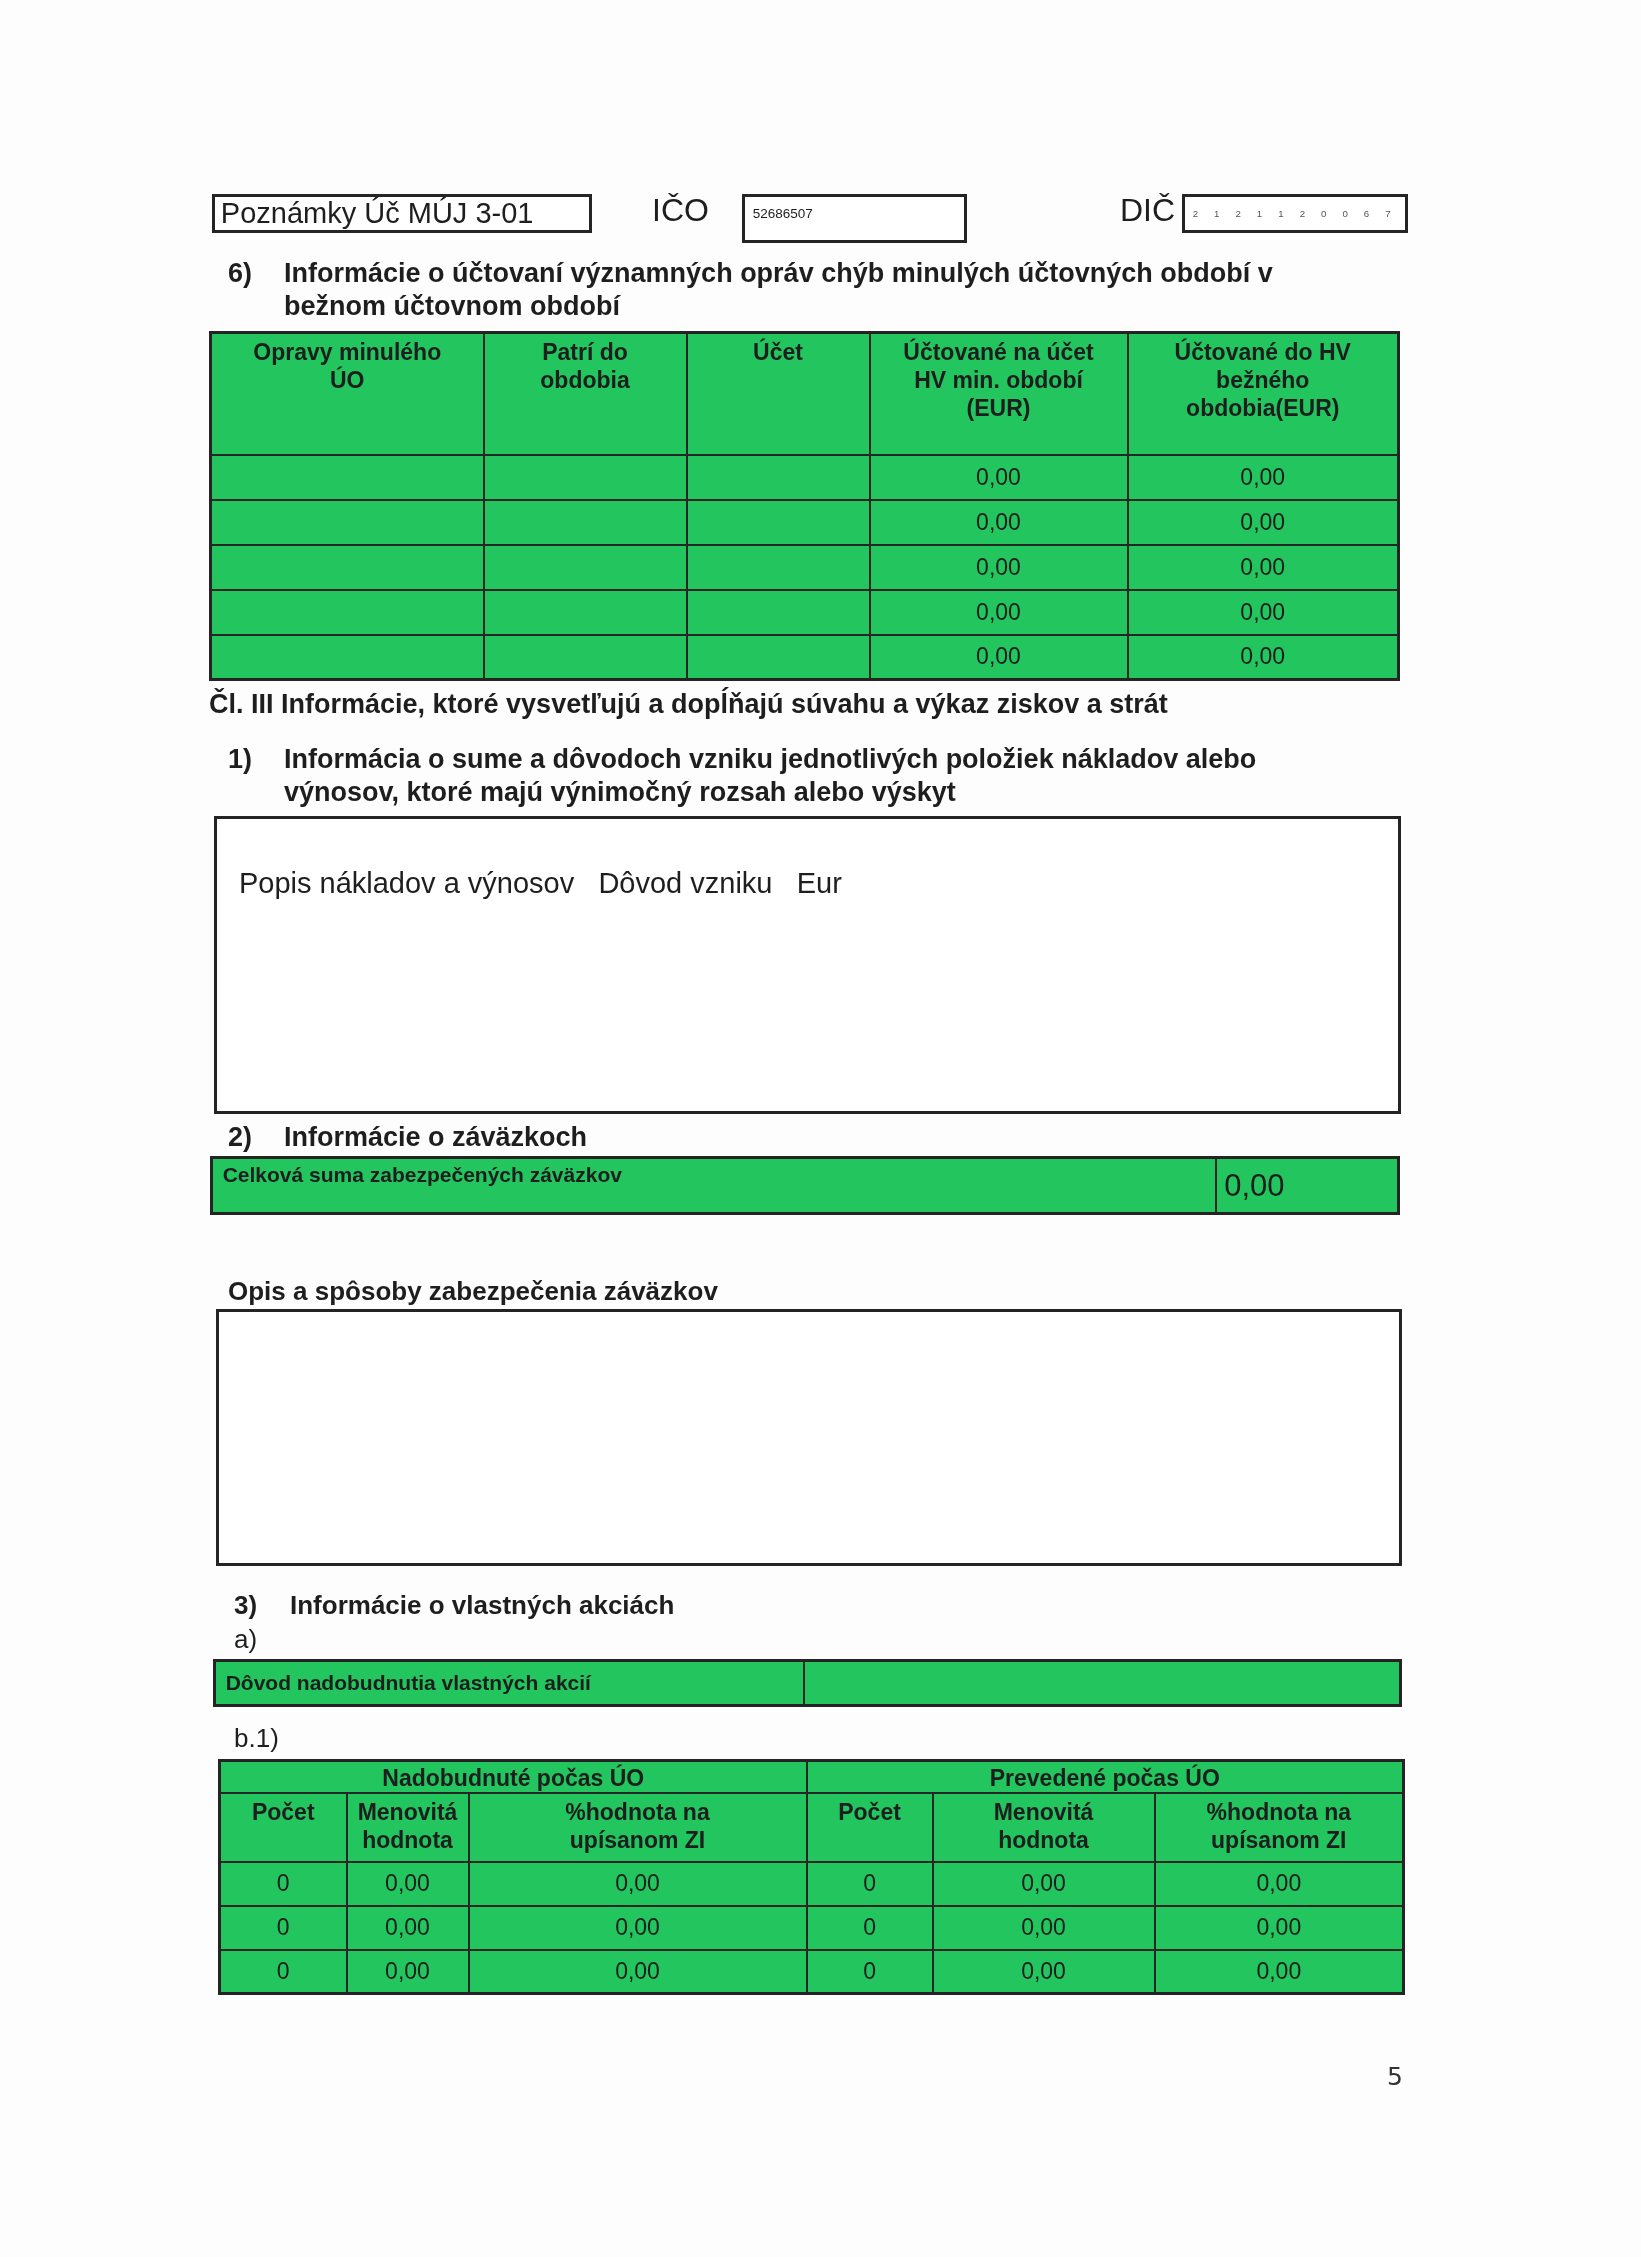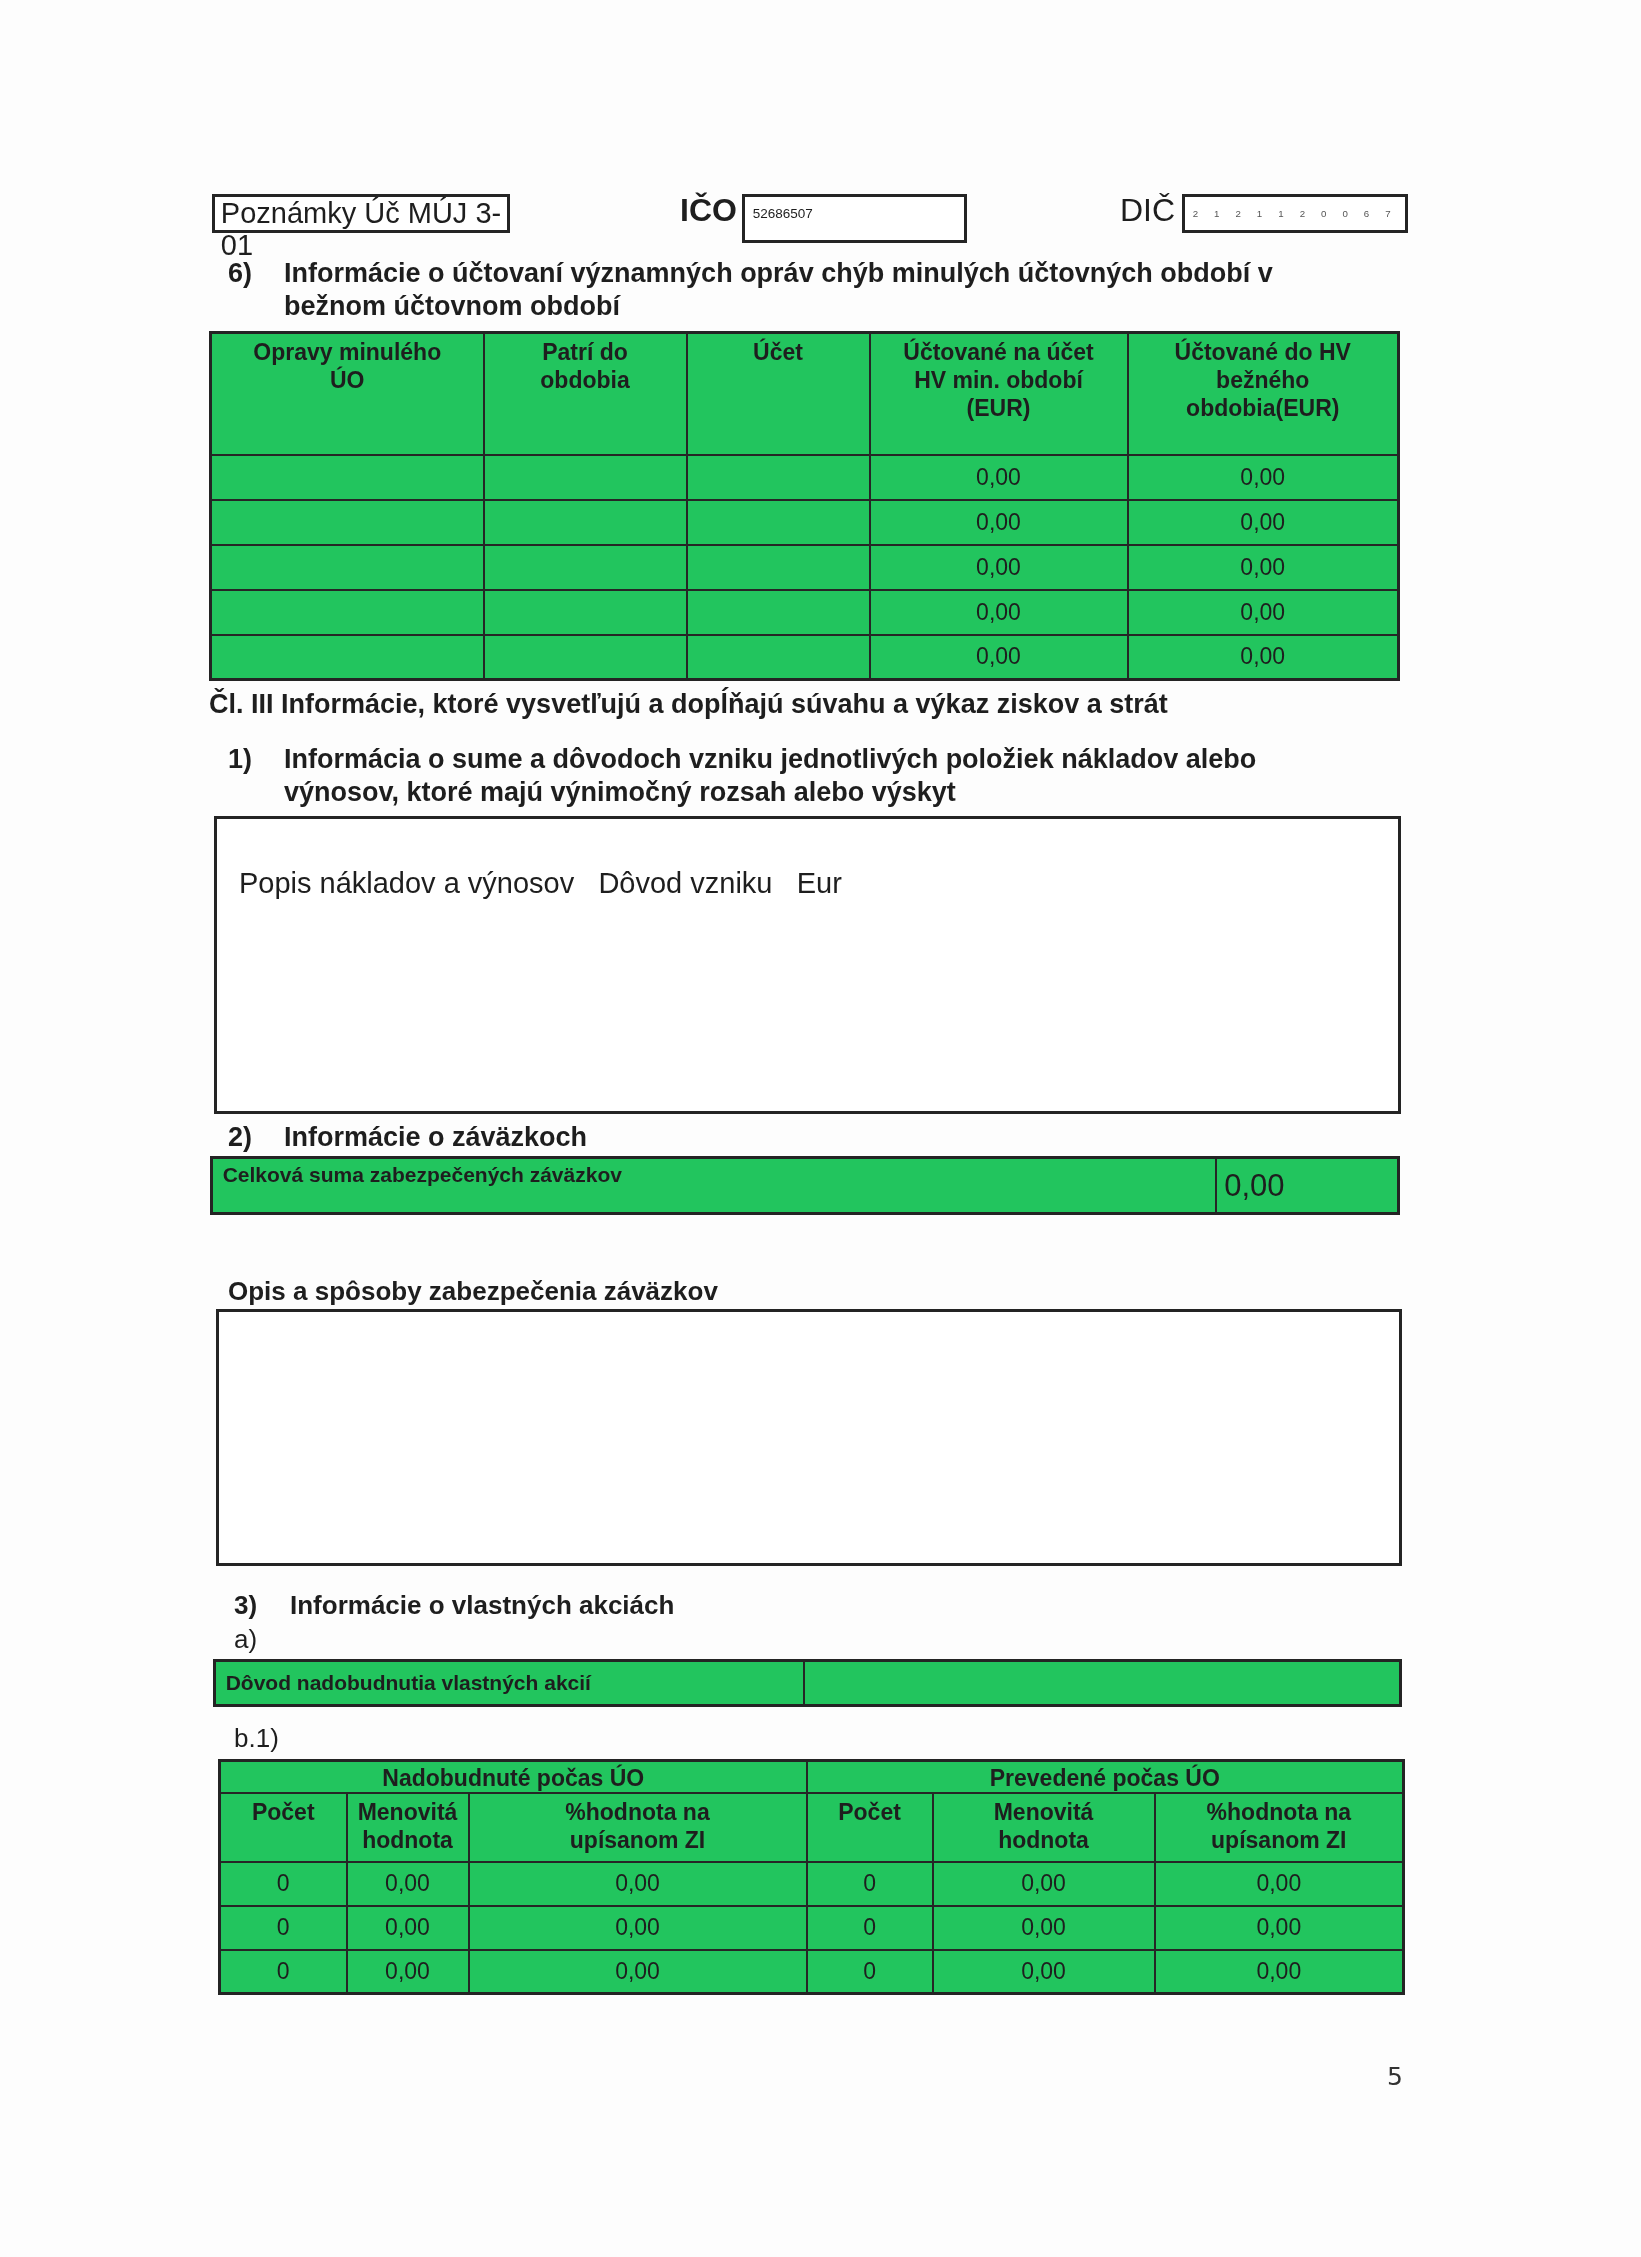--- a/index.html
+++ b/index.html
@@ -4,21 +4,21 @@
 <style>
   html, body { margin: 0; padding: 0; }
   body {
     width: 1641px; height: 2257px; position: relative;
     background: #fdfdfd; color: #1e1e1e;
     font-family: "Liberation Sans", sans-serif;
     overflow: hidden;
   }
   .abs { position: absolute; }
   .box { position: absolute; border: 3.9px solid #242424; box-sizing: border-box; background: #fff; }
-  .hdr-title { left: 212px; top: 194px; width: 298px; height: 39px; font-size: 29px; line-height: 32px; padding-left: 5.8px; }
+  .hdr-title { left: 212px; top: 194px; width: 380px; height: 39px; font-size: 29px; line-height: 32px; padding-left: 5.8px; }
   .hdr-label { font-size: 32px; top: 192px; }
   .ico-box { left: 742px; top: 194px; width: 225px; height: 49px; font-size: 13.5px; line-height: 33px; padding-left: 7.7px; }
   .dic-box { left: 1182px; top: 194px; width: 226px; height: 39px; font-size: 9.7px; line-height: 33px; padding-left: 7.7px; letter-spacing: 0; }
   .dic-digits { display: flex; justify-content: space-between; width: 198px; color: #555; }
 
   .heading { position: absolute; font-weight: bold; font-size: 27px; line-height: 33px; }
   .heading .num { display: inline-block; width: 56px; }
   .heading .cont { display: block; padding-left: 56px; }
 
   table.grid { position: absolute; border-collapse: collapse; background: #22c55e; table-layout: fixed; }
@@ -36,21 +36,21 @@
   .b1 td { font-size: 23px; text-align: center; vertical-align: middle; }
 
   .page-num { position: absolute; left: 1387px; top: 2062px; font-family: "DejaVu Sans", sans-serif; font-size: 25px; color: #333; }
 </style>
 </head>
 <body>
 
 <div class="box hdr-title">
   <span>Poznámky Úč MÚJ 3-01</span>
 </div>
-<div class="abs hdr-label" style="left:680px;font-weight:bold;">IČO</div>
+<div class="abs hdr-label" style="left:652px;">IČO</div>
 <div class="box ico-box">
   <span>52686507</span>
 </div>
 <div class="abs hdr-label" style="left:1120px;">DIČ</div>
 <div class="box dic-box">
   <div class="dic-digits">
     <span>2</span>
     <span>1</span>
     <span>2</span>
     <span>1</span>

